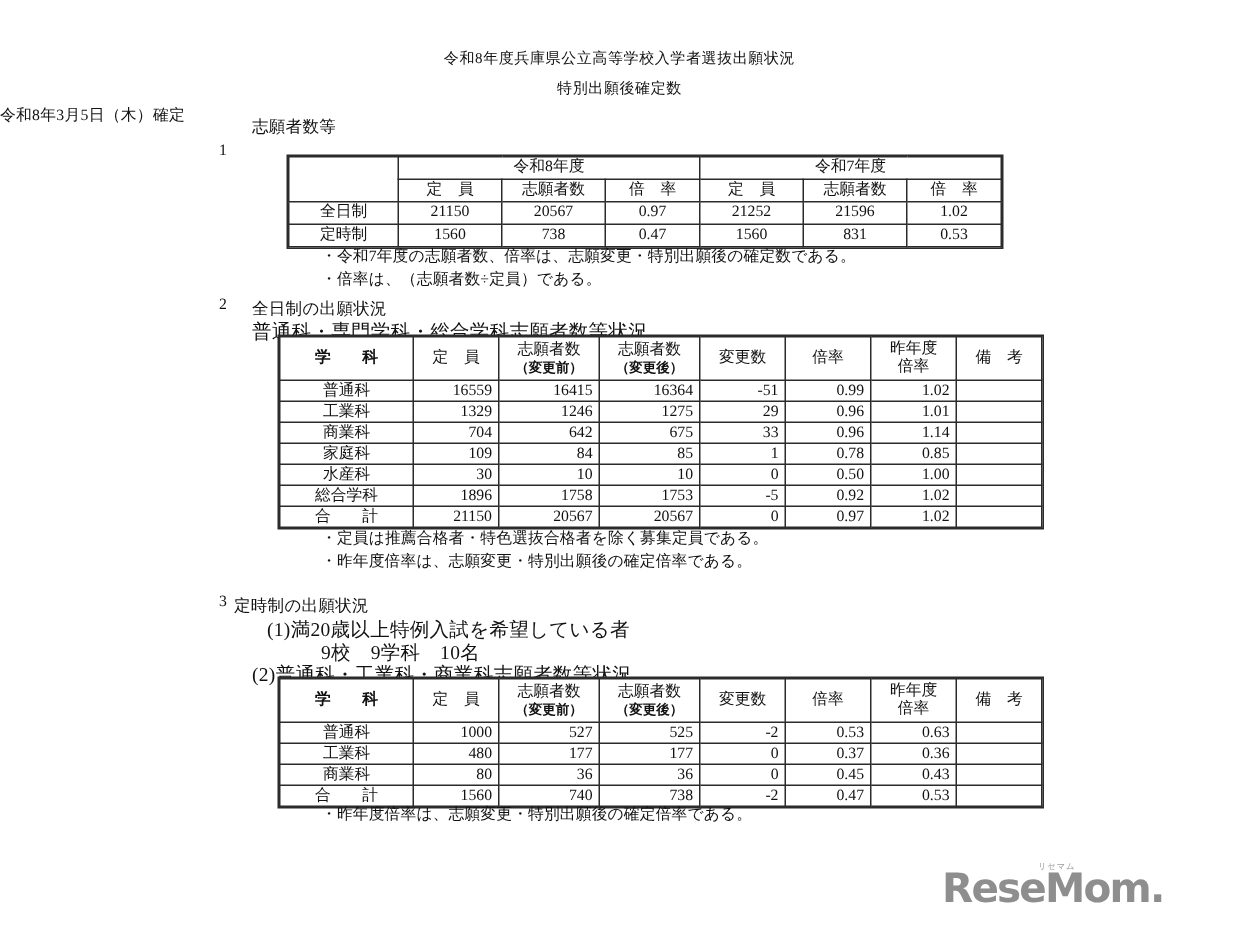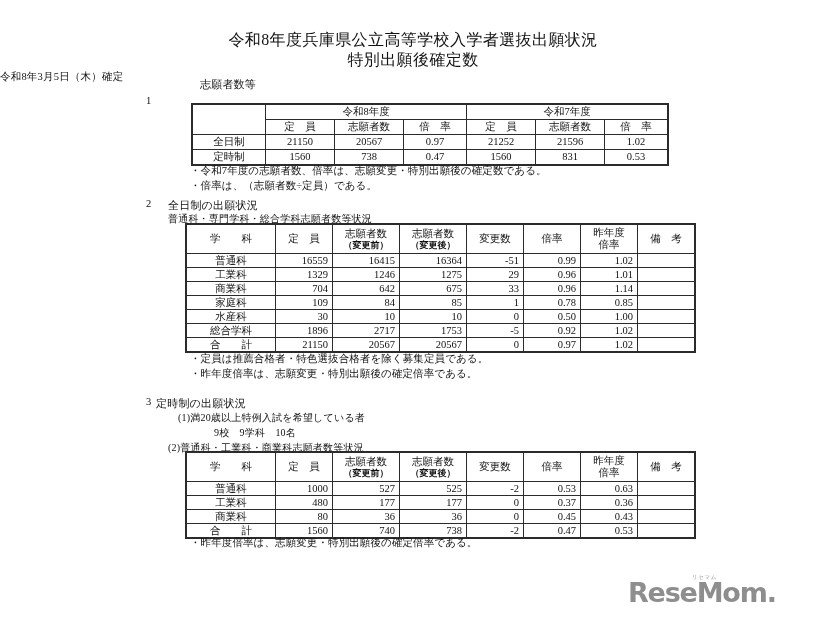--- a/index.html
+++ b/index.html
@@ -23,21 +23,21 @@
 
   
   .title-block {
     position: absolute;
     left: 0;
     top: 30px;
     width: 826px;
     text-align: center;
   }
   .title-line {
-    font-size: 16px;
+    font-size: 10px;
     letter-spacing: 0.4px;
     line-height: 20px;
     color: #111;
   }
   .date-line {
     position: absolute;
     left: 0;
     top: 70px;
     width: 690px;
     text-align: left;
@@ -54,31 +54,32 @@
     color: #111;
     white-space: nowrap;
   }
   .sect-num {
     position: absolute;
     font-size: 10.5px;
     color: #111;
   }
   .sub {
     position: absolute;
-    font-size: 10px;
+    font-size: 13px;
     letter-spacing: 0.2px;
     color: #111;
     white-space: nowrap;
   }
   .note {
     position: absolute;
     font-size: 10.5px;
     letter-spacing: 0.1px;
     color: #111;
     white-space: nowrap;
+    margin-left: 24px;
   }
 
   
   table {
     border-collapse: collapse;
     position: absolute;
     font-size: 10.5px;
     color: #111;
     background: #fff;
     padding-left: 28px;
@@ -105,21 +106,21 @@
   
   #table1 { left: 192px; top: 104px; }
   #table1 td { height: 14px; }
   #table1 .c-label { width: 72px; }
   #table1 .c-def   { width: 68px; }
   #table1 .c-app   { width: 68px; }
   #table1 .c-rate  { width: 62px; }
   #table1 .blank-tl { border-top: 1px solid #2b2b2b; }
 
   
-  .wide-table .c-sub   { width: 88px; }
+  .wide-table .c-sub   { width: 88px; font-weight: bold; }
   .wide-table .c-teiin { width: 56px; }
   .wide-table .c-pre   { width: 66px; }
   .wide-table .c-post  { width: 66px; }
   .wide-table .c-chg   { width: 56px; }
   .wide-table .c-bai   { width: 56px; }
   .wide-table .c-last  { width: 56px; }
   .wide-table .c-rem   { width: 56px; }
   .wide-table td { height: 13px; }
   .wide-table thead td { height: 28px; }
 
@@ -158,21 +159,21 @@
 
 <div class="page">
 
   <div class="title-block">
     <div class="title-line">令和8年度兵庫県公立高等学校入学者選抜出願状況</div>
     <div class="title-line">特別出願後確定数</div>
   </div>
   <div class="date-line">令和8年3月5日（木）確定</div>
 
   <div class="sect-num" style="left:146px; top:95px;">1</div>
-  <div class="sect" style="left:168px; top:77px;margin-left:32px;">志願者数等</div>
+  <div class="sect" style="left:168px; top:77px;">志願者数等</div>
 
   <table id="table1" class="outer-thick">
     <tbody>
       <tr>
         <td class="c-label blank-tl" rowspan="2"></td>
         <td colspan="3">令和8年度</td>
         <td colspan="3">令和7年度</td>
       </tr>
       <tr>
         <td class="c-def">定　員</td>
@@ -279,21 +280,21 @@
           <td class="num">10</td>
           <td class="num">10</td>
           <td class="num">0</td>
           <td class="num">0.50</td>
           <td class="num">1.00</td>
           <td></td>
         </tr>
         <tr>
           <td>総合学科</td>
           <td class="num">1896</td>
-          <td class="num">2717</td>
+          <td class="num">1758</td>
           <td class="num">1753</td>
           <td class="num">-5</td>
           <td class="num">0.92</td>
           <td class="num">1.02</td>
           <td></td>
         </tr>
         <tr>
           <td>合　　計</td>
           <td class="num">21150</td>
           <td class="num">20567</td>

